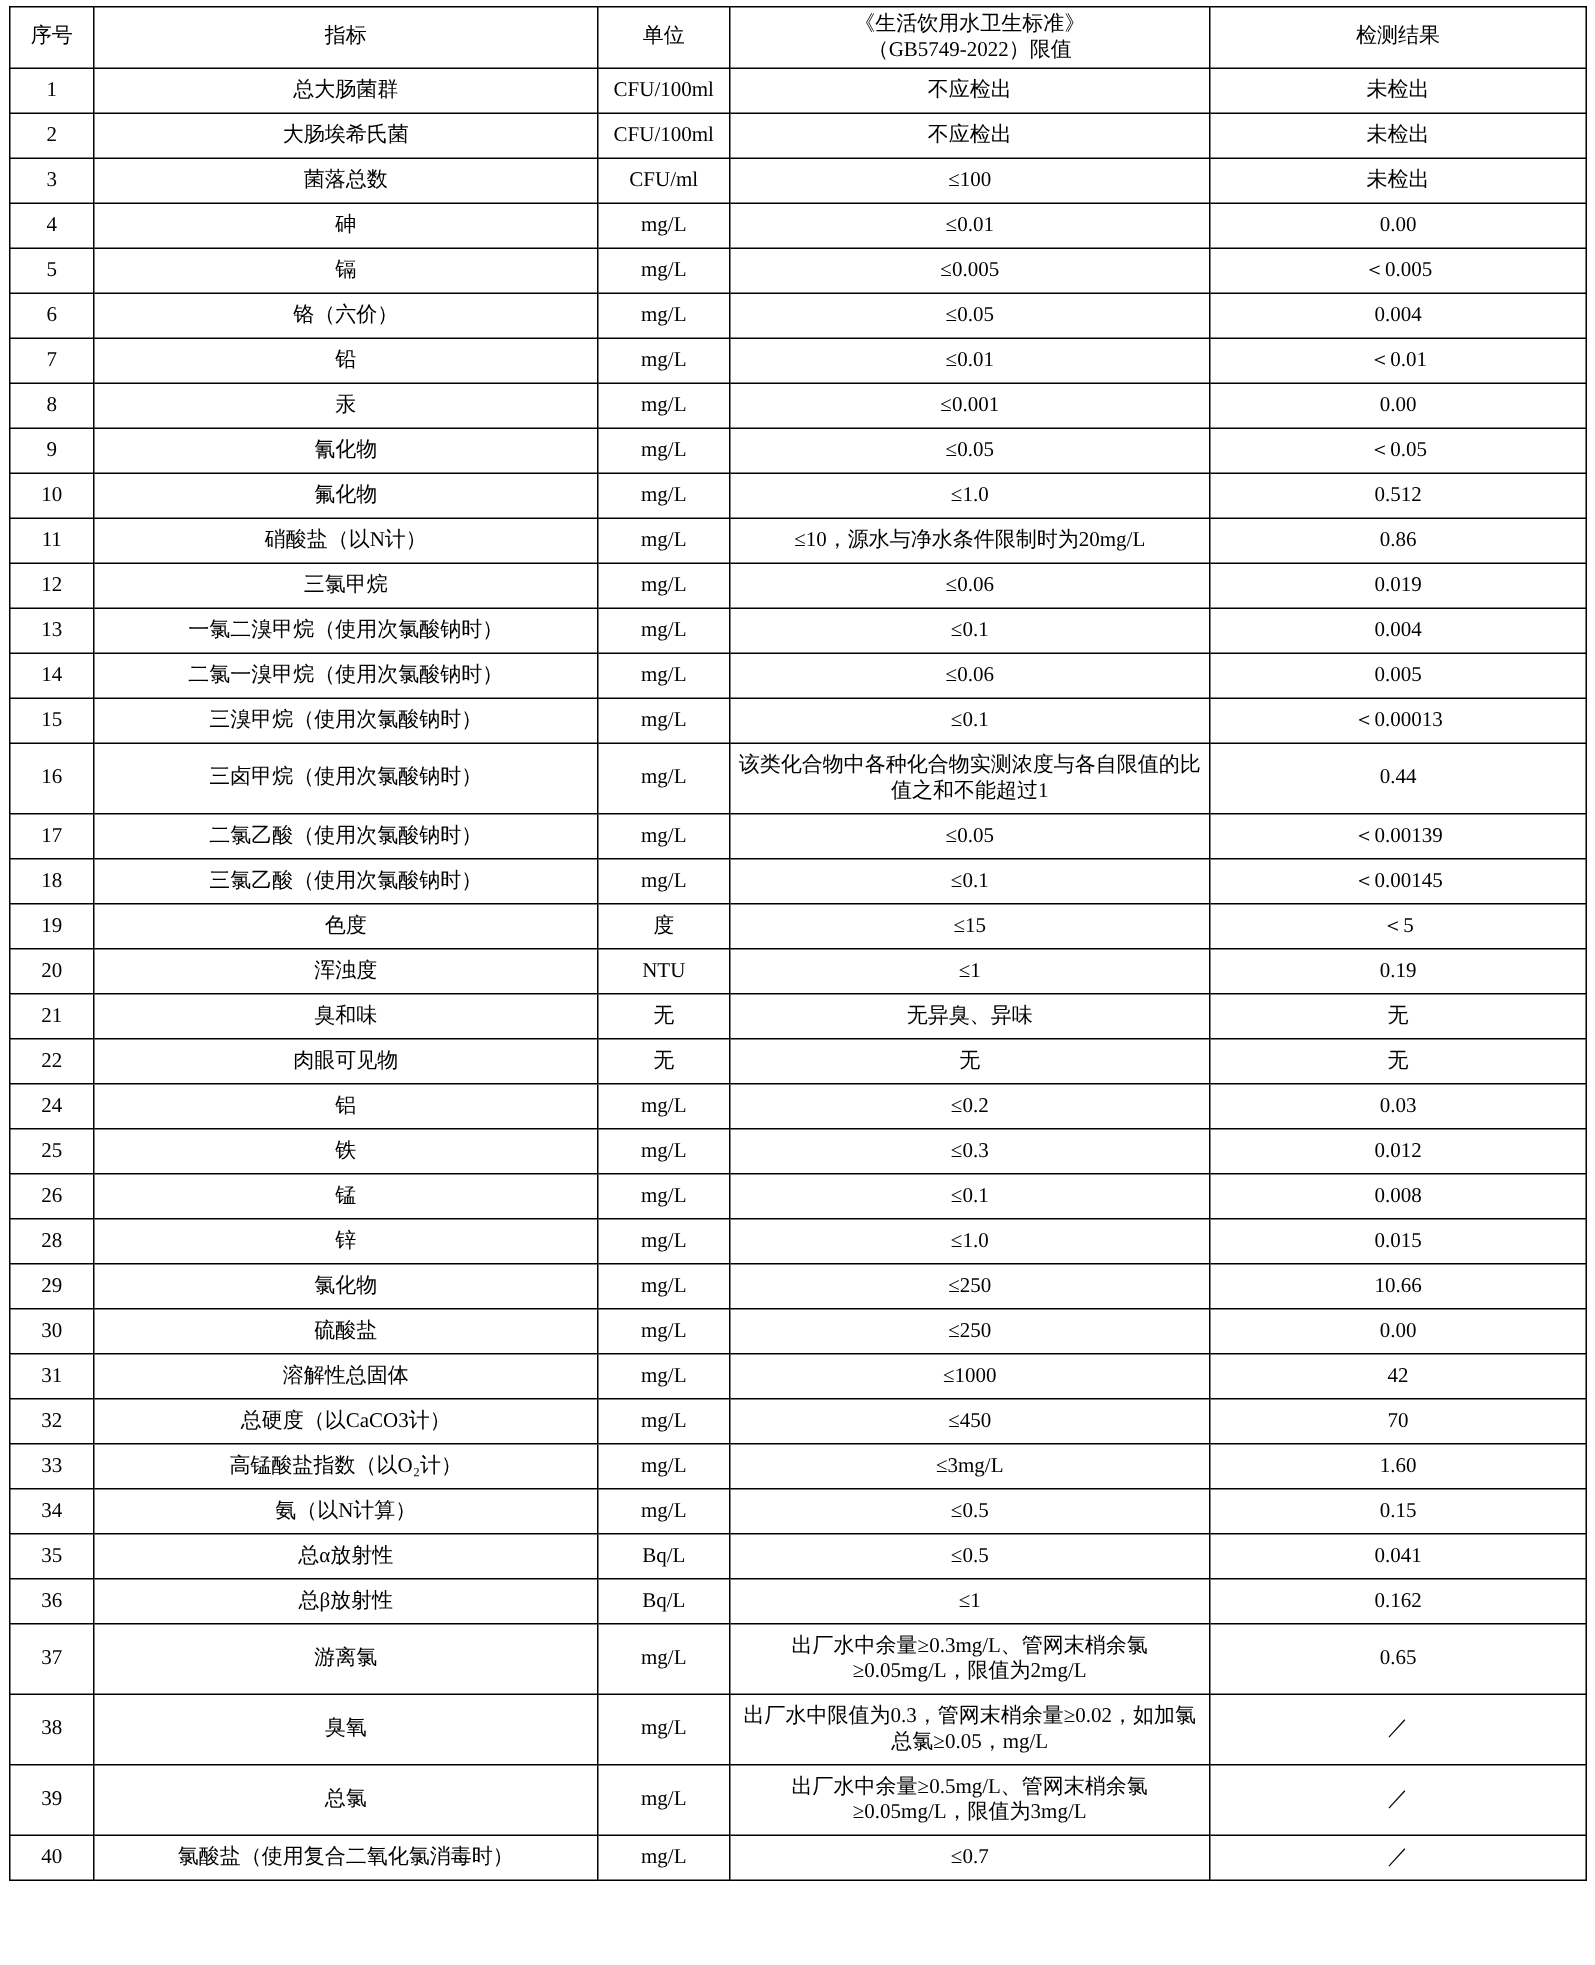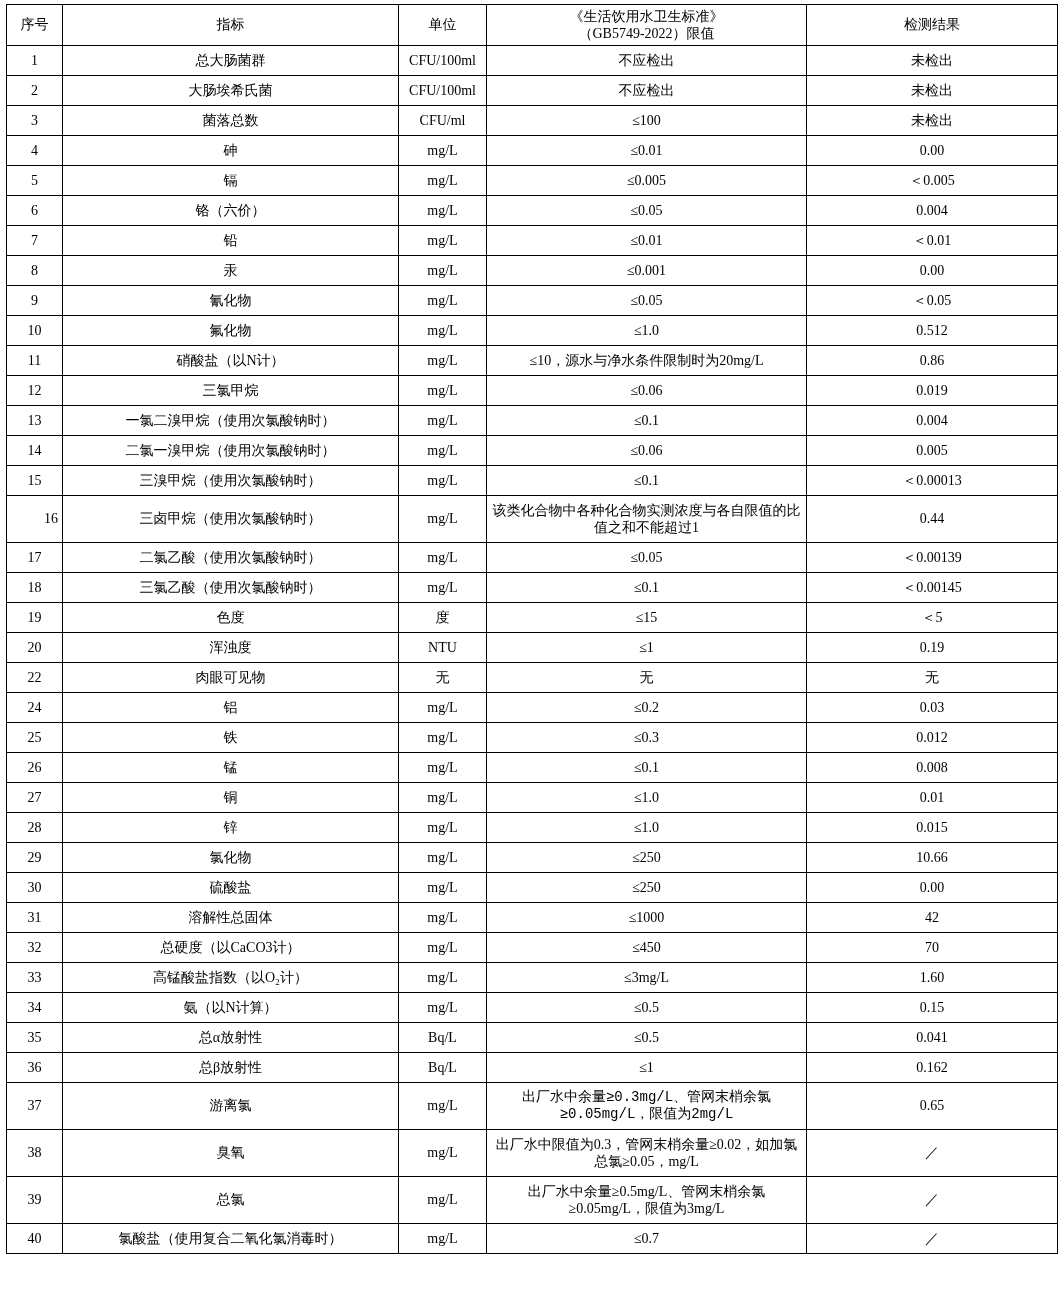--- a/index.html
+++ b/index.html
@@ -181,21 +181,21 @@
           <td>0.005</td>
         </tr>
         <tr>
           <td>15</td>
           <td>三溴甲烷（使用次氯酸钠时）</td>
           <td class="unit-cell">mg/L</td>
           <td>≤0.1</td>
           <td>＜0.00013</td>
         </tr>
         <tr>
-          <td style="height: 42px; text-align: right;">16</td>
+          <td style="height: 42px;">16</td>
           <td style="height: 42px;">三卤甲烷（使用次氯酸钠时）</td>
           <td class="unit-cell" style="height: 42px;">mg/L</td>
           <td class="limit-left" style="height: 42px;">该类化合物中各种化合物实测浓度与各自限值的比值之和不能超过1</td>
           <td style="height: 42px;">0.44</td>
         </tr>
         <tr>
           <td>17</td>
           <td>二氯乙酸（使用次氯酸钠时）</td>
           <td class="unit-cell">mg/L</td>
           <td>≤0.05</td>
@@ -216,20 +216,27 @@
           <td>＜5</td>
         </tr>
         <tr>
           <td>20</td>
           <td>浑浊度</td>
           <td class="unit-cell">NTU</td>
           <td>≤1</td>
           <td>0.19</td>
         </tr>
         <tr>
+          <td>21</td>
+          <td>臭和味</td>
+          <td class="unit-cell">无</td>
+          <td>无异臭、异味</td>
+          <td>无</td>
+        </tr>
+        <tr>
           <td>22</td>
           <td>肉眼可见物</td>
           <td class="unit-cell">无</td>
           <td>无</td>
           <td>无</td>
         </tr>
         <tr>
           <td>24</td>
           <td>铝</td>
           <td class="unit-cell">mg/L</td>
@@ -244,27 +251,20 @@
           <td>0.012</td>
         </tr>
         <tr>
           <td>26</td>
           <td>锰</td>
           <td class="unit-cell">mg/L</td>
           <td>≤0.1</td>
           <td>0.008</td>
         </tr>
         <tr>
-          <td>27</td>
-          <td>铜</td>
-          <td class="unit-cell">mg/L</td>
-          <td>≤1.0</td>
-          <td>0.01</td>
-        </tr>
-        <tr>
           <td>28</td>
           <td>锌</td>
           <td class="unit-cell">mg/L</td>
           <td>≤1.0</td>
           <td>0.015</td>
         </tr>
         <tr>
           <td>29</td>
           <td>氯化物</td>
           <td class="unit-cell">mg/L</td>
@@ -317,21 +317,21 @@
           <td>36</td>
           <td>总β放射性</td>
           <td class="unit-cell">Bq/L</td>
           <td>≤1</td>
           <td>0.162</td>
         </tr>
         <tr>
           <td style="height: 42px;">37</td>
           <td style="height: 42px;">游离氯</td>
           <td class="unit-cell" style="height: 42px;">mg/L</td>
-          <td class="limit-left" style="height: 42px; font-family: Liberation Mono, monospace;">出厂水中余量≥0.3mg/L、管网末梢余氯≥0.05mg/L，限值为2mg/L</td>
+          <td class="limit-left" style="height: 42px;">出厂水中余量≥0.3mg/L、管网末梢余氯≥0.05mg/L，限值为2mg/L</td>
           <td style="height: 42px;">0.65</td>
         </tr>
         <tr>
           <td style="height: 42px;">38</td>
           <td style="height: 42px;">臭氧</td>
           <td class="unit-cell" style="height: 42px;">mg/L</td>
           <td class="limit-left" style="height: 42px;">出厂水中限值为0.3，管网末梢余量≥0.02，如加氯总氯≥0.05，mg/L</td>
           <td style="height: 42px;">／</td>
         </tr>
         <tr>

